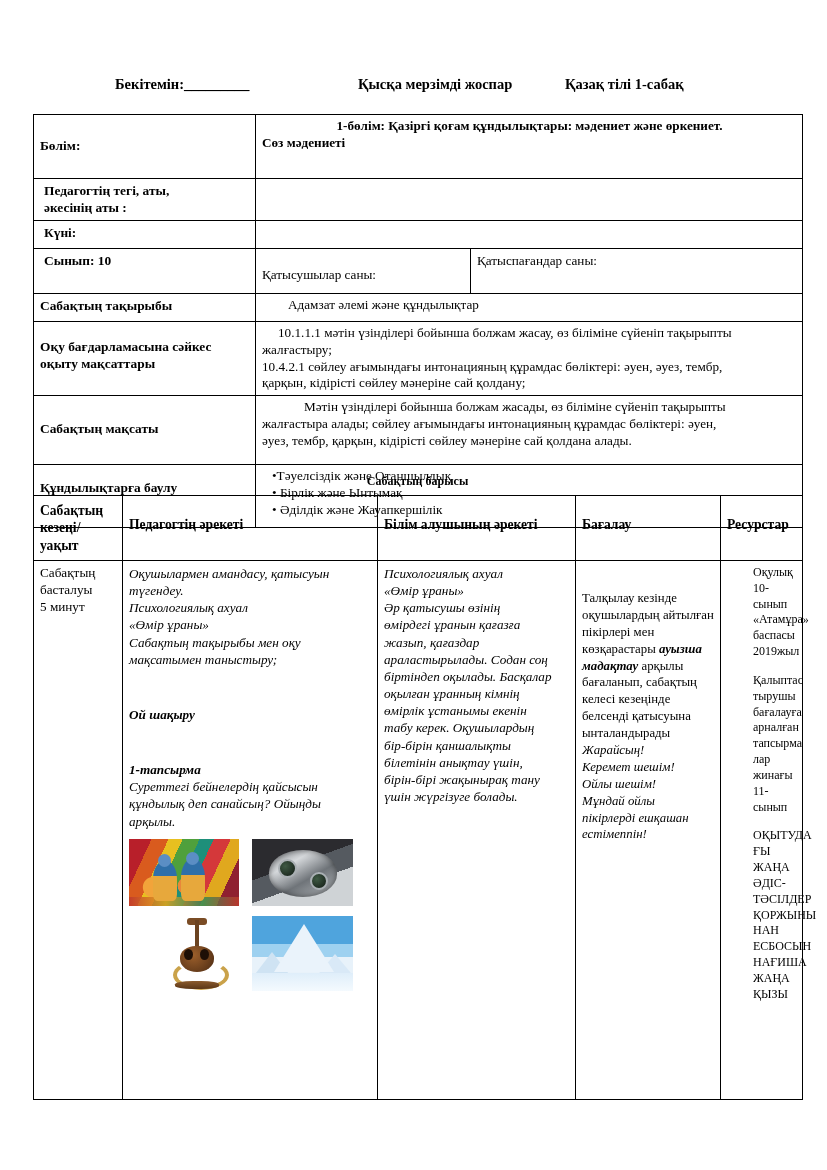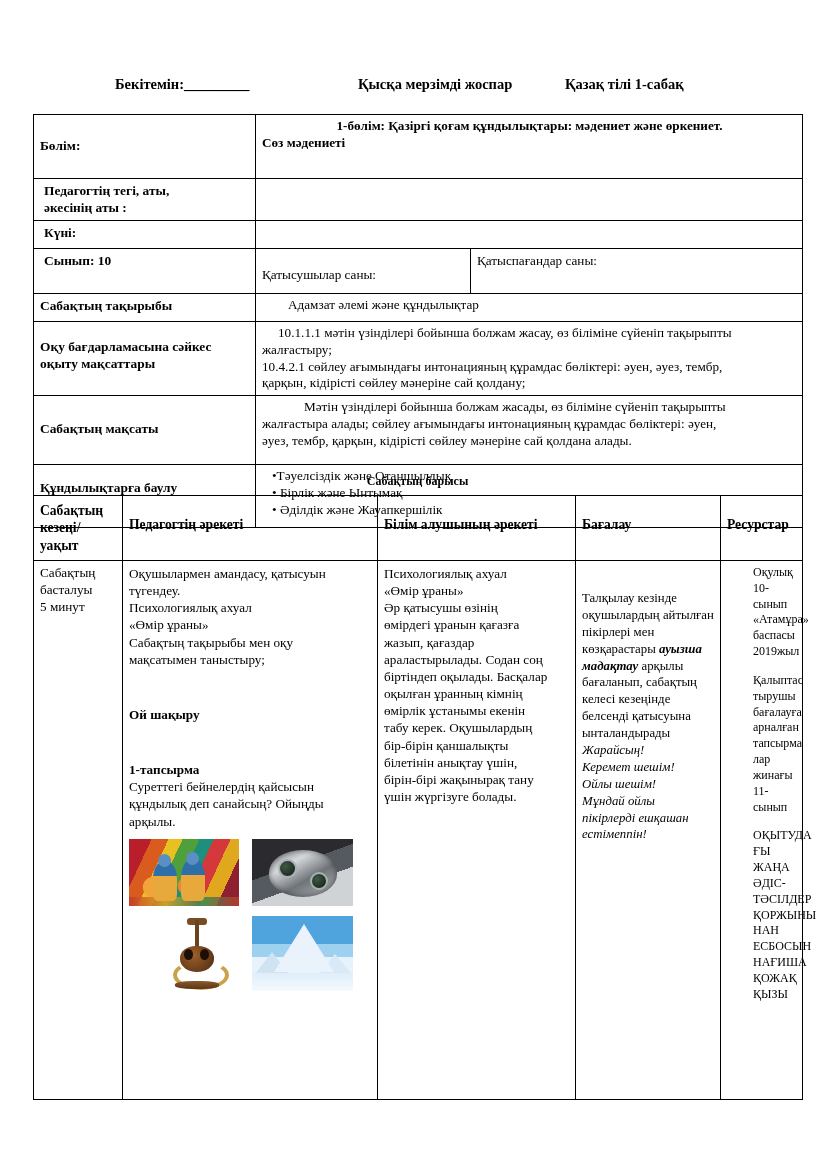--- a/index.html
+++ b/index.html
@@ -110,20 +110,21 @@
     font-weight: bold;
     font-size: 13.6px;
     vertical-align: top;
     padding-top: 6px;
   }
   #flow-table td.stage {
     font-size: 13.2px;
   }
   #flow-table td.body-cell {
     line-height: 1.3;
+    font-style: italic;
   }
   #flow-table td.assess,
   #flow-table td.resource {
     font-size: 12.8px;
     line-height: 1.32;
   }
   #flow-table td.resource {
     font-size: 12px;
     padding-left: 32px;
   }
@@ -499,20 +500,20 @@
           <div>11-сынып</div>
           <span class="spacer-line"></span>
           <div>ОҚЫТУДА</div>
           <div>ҒЫ ЖАҢА</div>
           <div>ӘДІС-</div>
           <div>ТӘСІЛДЕР</div>
           <div>ҚОРЖЫНЫ</div>
           <div>НАН</div>
           <div>ЕСБОСЫН</div>
           <div>НАҒИША</div>
-          <div>ҚОЖАҚ</div>
+          <div>ЖАҢА</div>
           <div>ҚЫЗЫ</div>
         </td>
       </tr>
     </tbody>
   </table>
 
 </div>
 
 </body></html>

